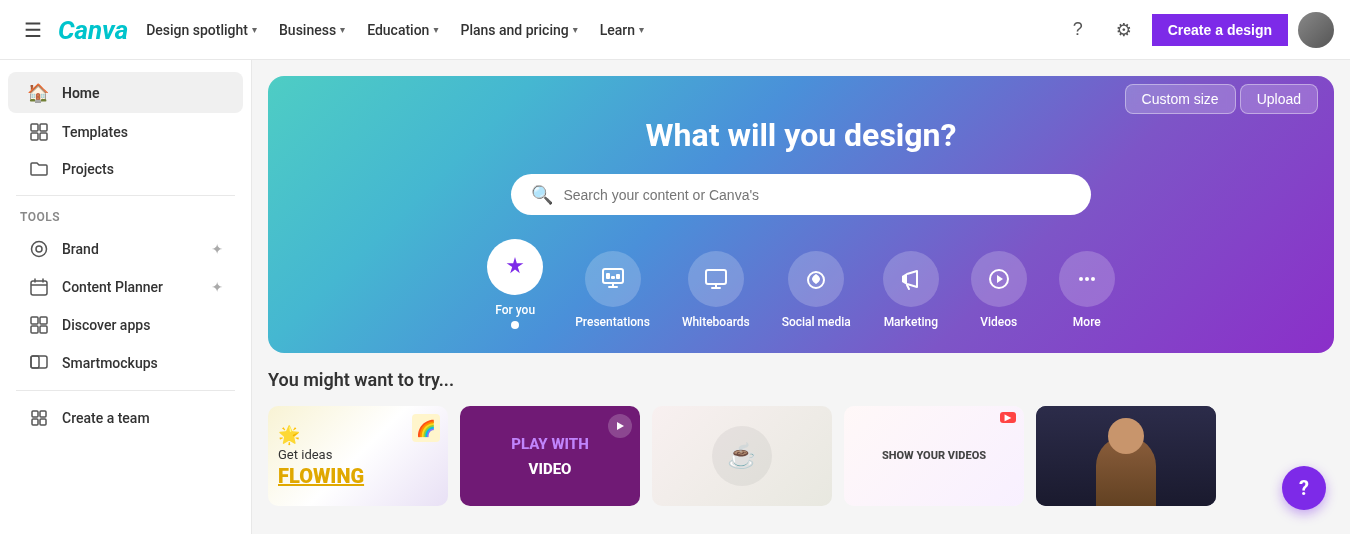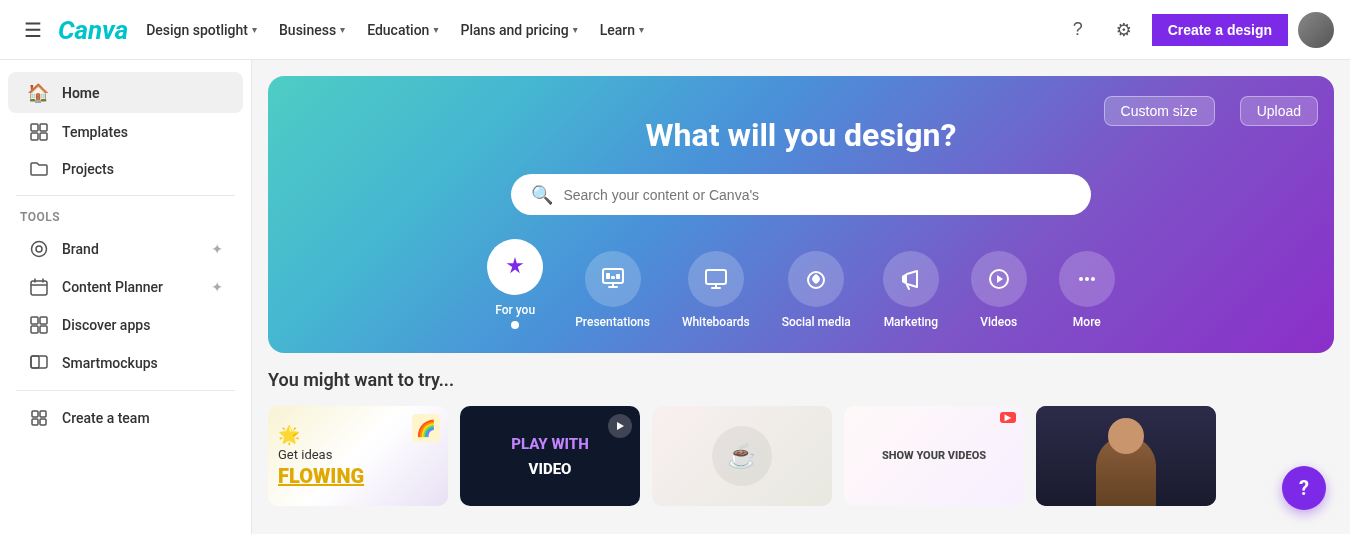--- a/index.html
+++ b/index.html
@@ -51,22 +51,22 @@
     
     .main { flex: 1; overflow-y: auto; background: #f5f5f5; }
 
     
     .hero {
       margin: 16px; border-radius: 16px; padding: 32px 24px 24px;
       background: linear-gradient(135deg, #4ecdc4 0%, #45b7d1 20%, #4a90d9 40%, #7d55c7 70%, #8b2fc9 100%);
       position: relative; min-height: 260px;
     }
     .hero-top-btns {
-      position: absolute; top: 20px; right: 16px;
-      display: flex; gap: 25px;
+      position: absolute; top: 8px; right: 16px;
+      display: flex; gap: 4px;
     }
     .hero-btn {
       background: rgba(255,255,255,0.2); color: #fff; border: 1px solid rgba(255,255,255,0.4);
       border-radius: 8px; padding: 6px 16px; font-size: 14px; font-weight: 500; cursor: pointer;
       backdrop-filter: blur(4px);
     }
     .hero-title {
       text-align: center; font-size: 32px; font-weight: 700; color: #fff;
       margin-bottom: 20px; margin-top: 8px;
     }
@@ -93,21 +93,21 @@
     
     .suggestions { padding: 0 16px 16px; }
     .suggestions-title { font-size: 18px; font-weight: 600; color: #333; margin-bottom: 16px; }
     .cards-row { display: flex; gap: 12px; overflow-x: hidden; }
     .card {
       width: 180px; min-width: 180px; height: 100px; border-radius: 10px;
       overflow: hidden; cursor: pointer; background: #ddd; position: relative;
     }
     .card-1 { background: linear-gradient(135deg, #f8f3d4 0%, #fff 50%, #e8e0f5 100%); }
     .card-1-text { position: absolute; inset: 0; display: flex; flex-direction: column; justify-content: center; padding: 10px; }
-    .card-2 { background: #0f172a; }
+    .card-2 { background: #701a75; }
     .card-2-text { position: absolute; inset: 0; display: flex; align-items: center; justify-content: center; }
     .card-3 { background: #f0f0f0; }
     .card-4 { background: #f8f8f8; }
     .card-5 { background: #2c2c4a; }
     .card-inner-img {
       width: 100%; height: 100%; display: flex; align-items: center; justify-content: center;
       font-size: 12px; color: #999;
     }
 
     

